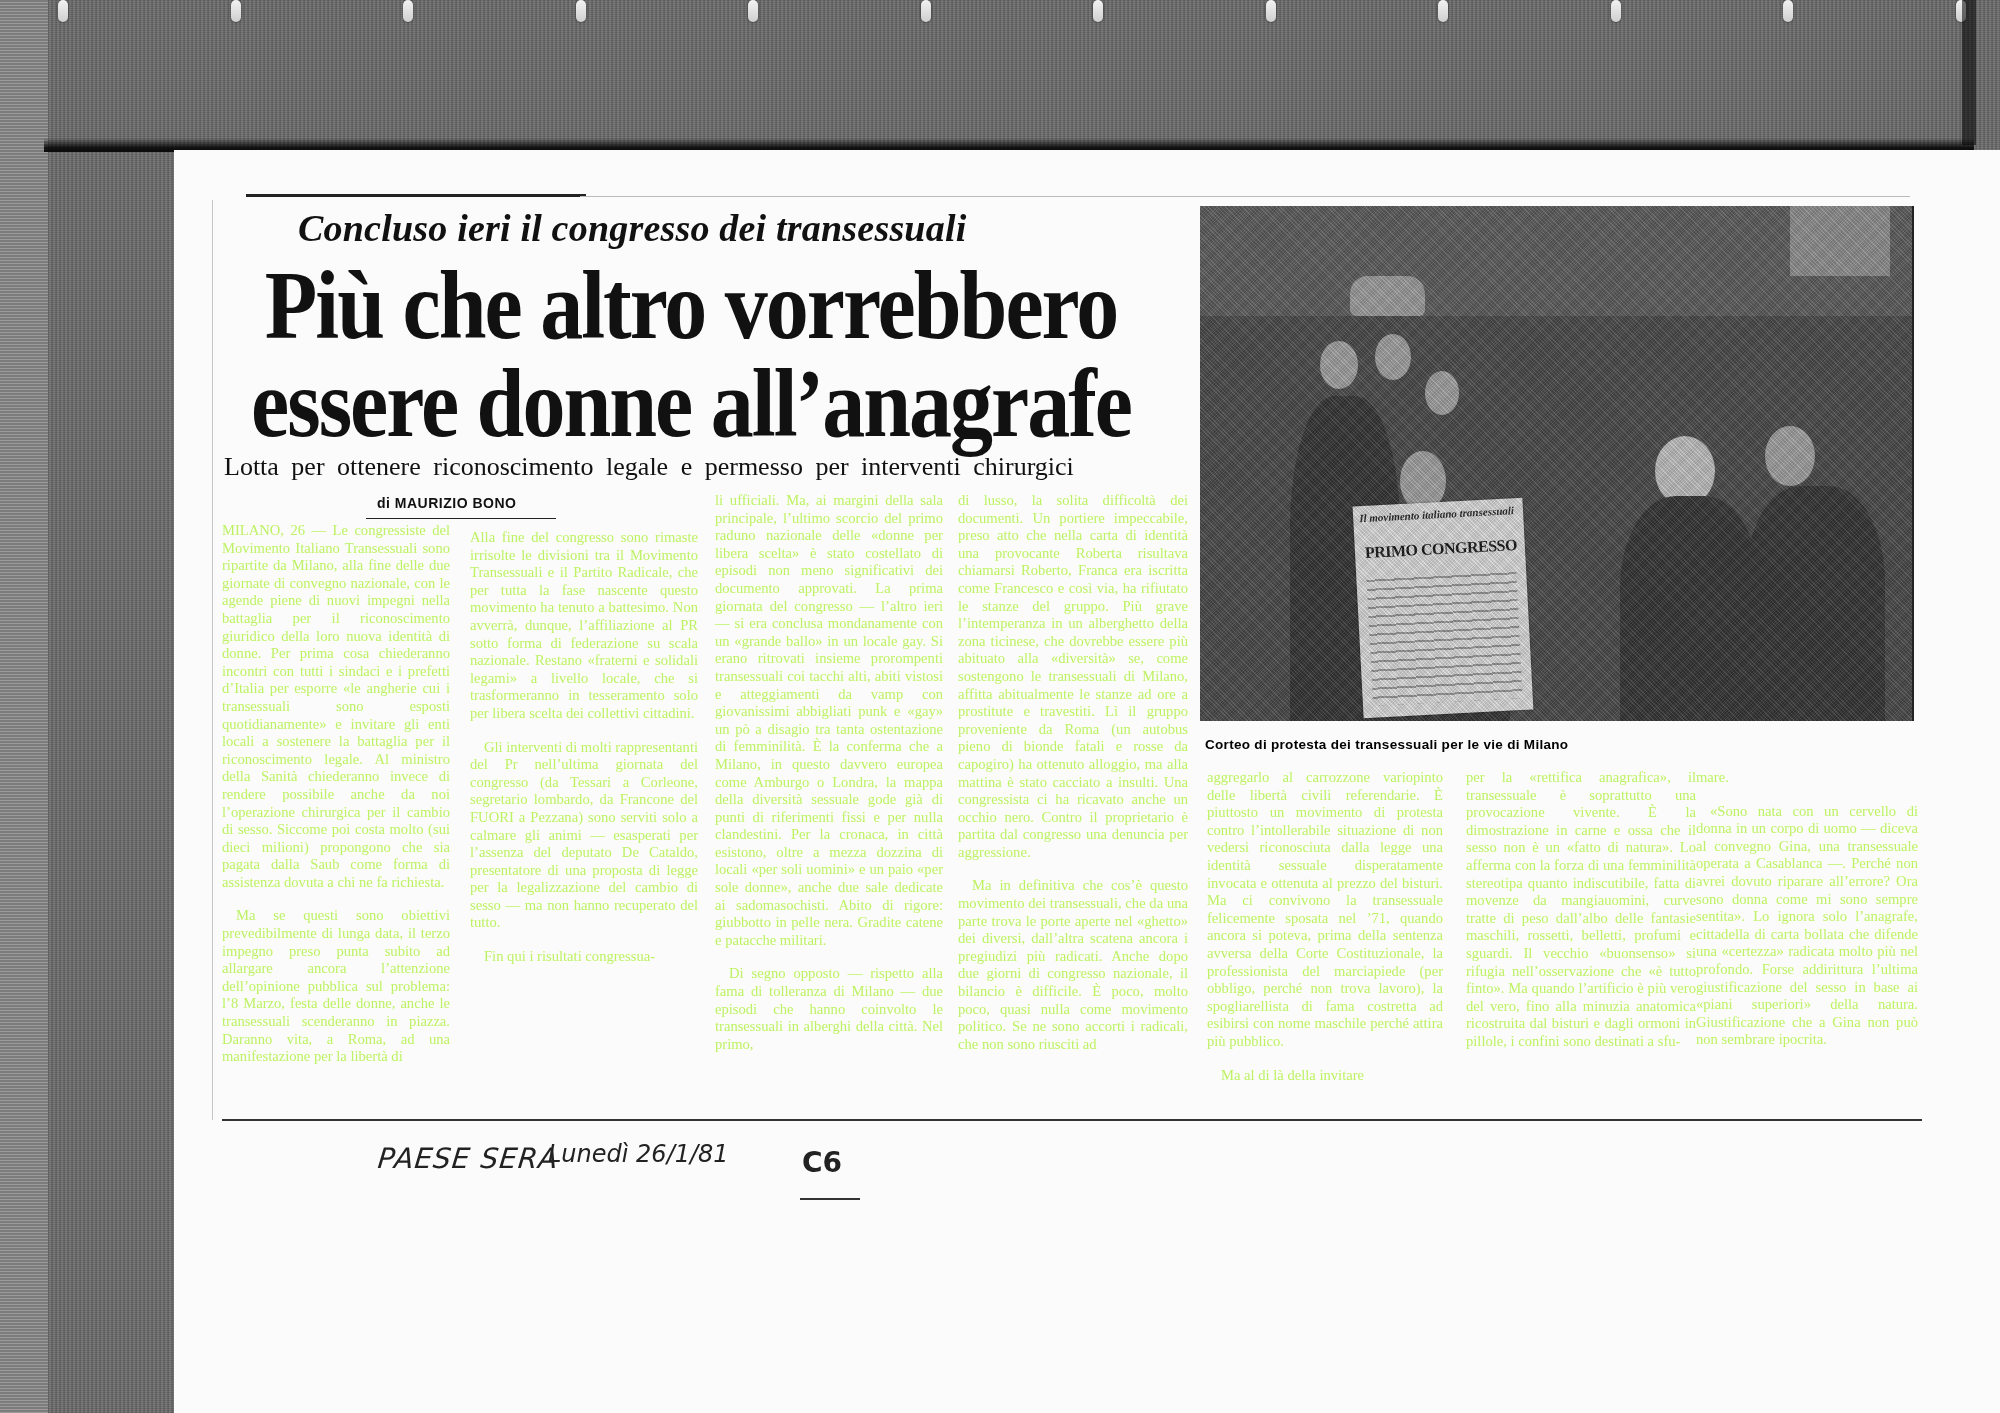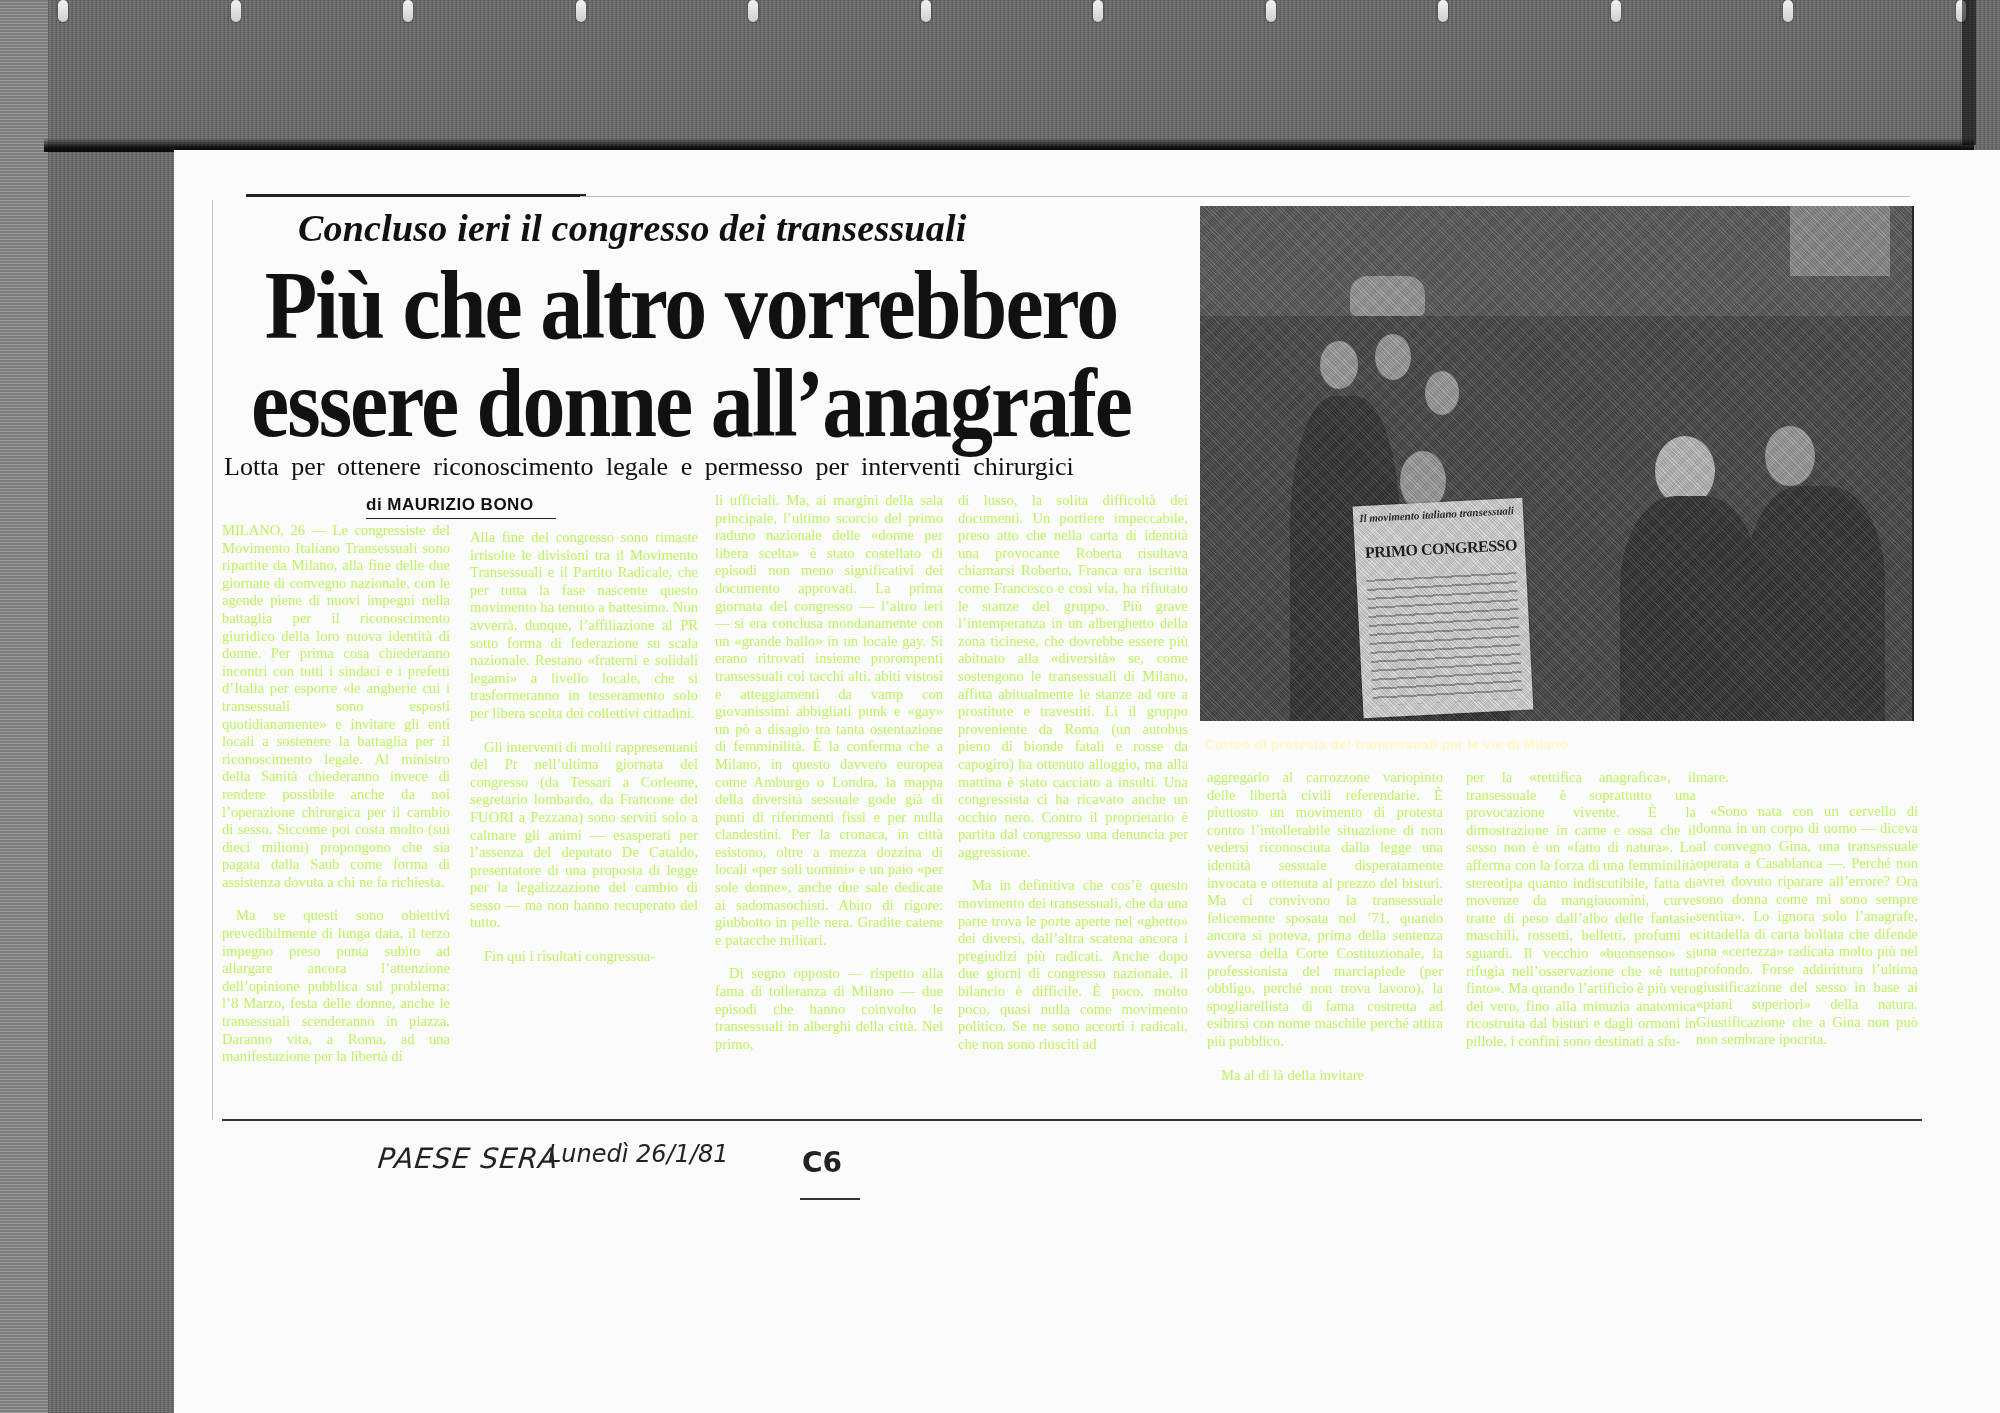--- a/index.html
+++ b/index.html
@@ -52,22 +52,22 @@
     font-weight: bold; font-size: 86px; line-height: 88px;
     letter-spacing: -2px; text-align: center;
     transform: scaleY(1.12); transform-origin: top center;
   }
   .deck {
     position: absolute; left: 224px; top: 452px; width: 960px;
     font-size: 26px; word-spacing: 6px; text-align: justify;
     white-space: nowrap;
   }
   .byline {
-    position: absolute; left: 366px; top: 495px;
-    font-family: "Liberation Sans", sans-serif; font-size: 17px; font-weight: bold;
+    position: absolute; left: 377px; top: 495px;
+    font-family: "Liberation Sans", sans-serif; font-size: 14px; font-weight: bold;
     letter-spacing: 0.5px;
   }
   .byline-rule { position: absolute; left: 366px; top: 518px; width: 190px; height: 1px; background: #222; }
 
   .col {
     position: absolute;
     font-size: 14.6px; line-height: 17.6px;
     text-align: justify; hyphens: manual;
     color: #bef264;
   }
@@ -109,21 +109,21 @@
   .placard-title {
     position: absolute; left: 8px; top: 38px; width: 156px;
     font-size: 16px; font-weight: bold; color: #151515; text-align: center; letter-spacing: -0.5px;
   }
   .placard-lines { position: absolute; left: 10px; top: 70px; width: 150px; height: 130px;
     background-image: repeating-linear-gradient(0deg, transparent 0 7px, rgba(60,60,60,0.45) 7px 9px); }
 
   .caption {
     position: absolute; left: 1205px; top: 737px;
     font-family: "Liberation Sans", sans-serif; font-weight: bold; font-size: 13.5px;
-    letter-spacing: 0.3px; color: #fef9c3;
+    letter-spacing: 0.3px; color: #000000;
   }
 
   .bottom-rule { position: absolute; left: 222px; top: 1119px; width: 1700px; height: 2px; background: #333; }
   .hand {
     position: absolute; font-family: "DejaVu Sans", sans-serif; font-weight: normal;
     color: #222; font-style: italic;
   }
   .hand-paper { left: 378px; top: 1142px; font-size: 28px; letter-spacing: 1px; transform: skewX(-6deg); }
   .hand-date { left: 548px; top: 1140px; font-size: 24px; }
   .hand-page { left: 802px; top: 1146px; font-size: 28px; font-style: normal; font-weight: 700; text-align: right; }

